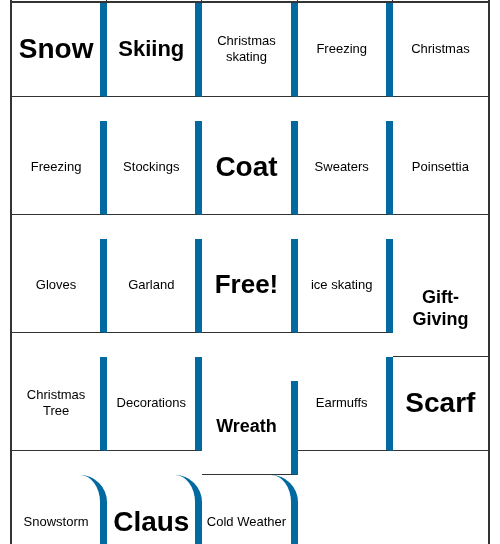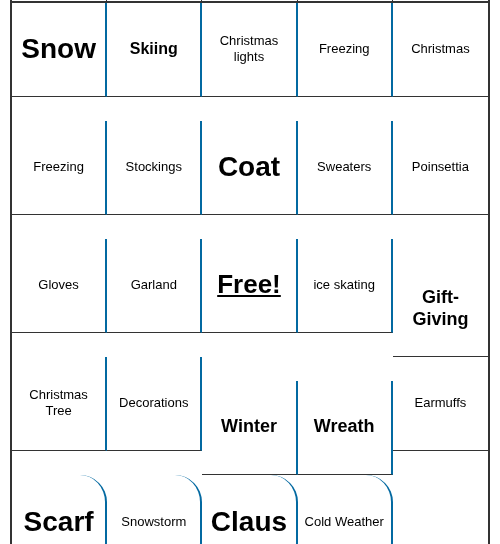--- a/index.html
+++ b/index.html
@@ -44,21 +44,21 @@
       border-right: none;
     }
 
     .bingo-grid {
       display: grid;
       grid-template-columns: repeat(5, 1fr);
       grid-template-rows: repeat(5, 1fr);
     }
 
     .bingo-cell {
-      border-right: 2px solid #0369a1;
+      border-right: 7px solid #0369a1;
       border-bottom: 1px solid #333;
       display: flex;
       align-items: center;
       justify-content: center;
       text-align: center;
       padding: 4px;
       height: 94px;
       font-size: 13px;
       line-height: 1.2;
     }
@@ -66,33 +66,32 @@
     .bingo-cell:nth-child(5n) {
       border-right: none;
     }
 
     .bingo-cell:nth-child(n+21) {
       border-bottom: none;
       border-radius: 27px;
     }
 
     .bingo-cell.large-text {
-      font-size: 16px;
+      font-size: 22px;
       font-weight: bold;
     }
 
     .bingo-cell.xlarge-text {
       font-size: 28px;
       font-weight: bold;
     }
 
     .bingo-cell.free {
       font-size: 26px;
       font-weight: bold;
-      text-decoration: underline;
     }
 
     .bingo-cell.medium-text {
       font-size: 18px;
       font-weight: bold;
       margin-top: 24px;
     }
   </style>
 </head>
 <body>
@@ -101,36 +100,35 @@
   <div class="bingo-header">
   <div class="bingo-header-cell">B</div>
       <div class="bingo-header-cell">I</div>
       <div class="bingo-header-cell">N</div>
       <div class="bingo-header-cell">G</div>
       <div class="bingo-header-cell">O</div>
     </div>
   <div class="bingo-grid">
   <div class="bingo-cell xlarge-text">Snow</div>
       <div class="bingo-cell large-text">Skiing</div>
-      <div class="bingo-cell">Christmas lights</div>
+      <div class="bingo-cell">Christmas skating</div>
       <div class="bingo-cell">Freezing</div>
       <div class="bingo-cell">Christmas</div>
       <div class="bingo-cell">Freezing</div>
       <div class="bingo-cell">Stockings</div>
       <div class="bingo-cell xlarge-text">Coat</div>
       <div class="bingo-cell">Sweaters</div>
       <div class="bingo-cell">Poinsettia</div>
       <div class="bingo-cell">Gloves</div>
       <div class="bingo-cell">Garland</div>
       <div class="bingo-cell free">Free!</div>
       <div class="bingo-cell">ice skating</div>
       <div class="bingo-cell medium-text">Gift-Giving</div>
       <div class="bingo-cell">Christmas Tree</div>
       <div class="bingo-cell">Decorations</div>
-      <div class="bingo-cell medium-text">Winter</div>
       <div class="bingo-cell medium-text">Wreath</div>
       <div class="bingo-cell">Earmuffs</div>
       <div class="bingo-cell xlarge-text">Scarf</div>
       <div class="bingo-cell">Snowstorm</div>
       <div class="bingo-cell xlarge-text">Claus</div>
       <div class="bingo-cell">Cold Weather</div>
     </div>
 </div>
 
 </body></html>

